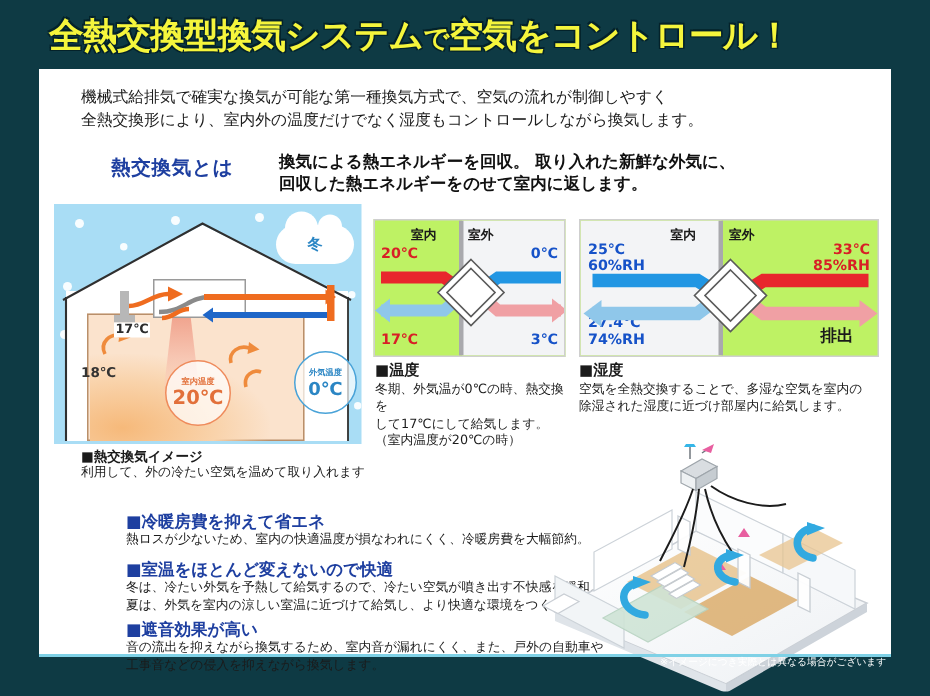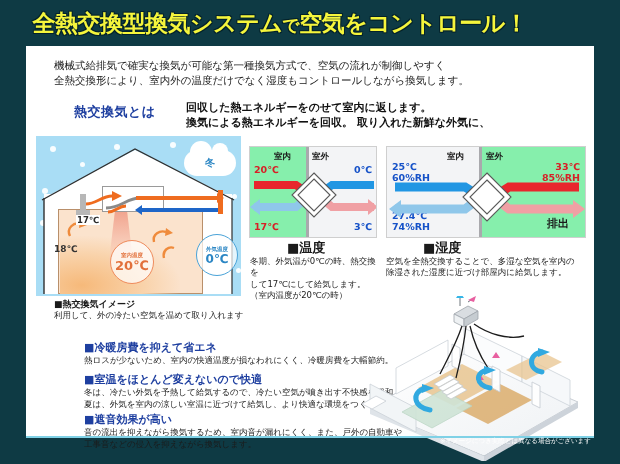--- a/index.html
+++ b/index.html
@@ -104,33 +104,33 @@
   .cloud span{position:relative;font-size:10px;font-weight:bold;color:#2b86c4;z-index:2;}
 
   .arrow-line{position:absolute;height:4px;}
   .arr-orange{background:#ef6c1f;}
   .arr-blue{background:#1e66c8;}
   .arrow-head{position:absolute;width:0;height:0;}
   .ah-r-orange{border-top:5px solid transparent;border-bottom:5px solid transparent;border-left:7px solid #ef6c1f;}
   .ah-l-blue{border-top:5px solid transparent;border-bottom:5px solid transparent;border-right:7px solid #1e66c8;}
 
   
-  .diagram{position:absolute;background:#86efac;border:1px solid #cfcfcf;box-sizing:border-box;overflow:hidden;}
+  .diagram{position:absolute;background:#bef264;border:1px solid #cfcfcf;box-sizing:border-box;overflow:hidden;}
   .diag-temp{left:223px;top:100px;width:128px;height:92px;}
   .diag-hum{left:360px;top:100px;width:200px;height:92px;}
   .din-white{position:absolute;top:0;height:100%;background:#f3f4f6;}
   .divider{position:absolute;top:0;width:3px;height:100%;background:#a9a9ad;}
   .lbl-room{position:absolute;font-size:8.5px;font-weight:bold;color:#1a1a1a;}
   .val-blue{position:absolute;font-size:9.5px;font-weight:bold;color:#1652c8;line-height:11px;white-space:nowrap;}
   .val-red{position:absolute;font-size:9.5px;font-weight:bold;color:#d81f26;line-height:11px;white-space:nowrap;}
   .cap-out{position:absolute;font-size:11px;font-weight:bold;color:#1a1a1a;}
 
   
   .cap-block{position:absolute;font-size:8.5px;line-height:11.5px;color:#1b1b1b;}
-  .cap-block b{font-size:13px;margin-left:37px;}
+  .cap-block b{font-size:10px;}
   .cap-temp{left:224px;top:196px;width:130px;}
   .cap-hum{left:360px;top:196px;width:205px;}
 
   
   .bl-title{position:absolute;font-size:9px;font-weight:bold;color:#1a1a1a;}
   .bl-body{position:absolute;font-size:8.5px;line-height:11.5px;color:#1b1b1b;}
   .bl-title-blue{position:absolute;font-size:11px;font-weight:bold;color:#1e3fa0;}
 
   
   .house3d{position:absolute;left:330px;top:250px;width:235px;height:165px;}
@@ -153,22 +153,22 @@
 
   <div class="card">
 
     <div class="intro">
       <div>機械式給排気で確実な換気が可能な第一種換気方式で、空気の流れが制御しやすく</div>
       <div>全熱交換形により、室内外の温度だけでなく湿度もコントロールしながら換気します。</div>
     </div>
 
     <div class="sec-head">熱交換気とは</div>
     <div class="sec-lead">
+      <div>換気による熱エネルギーを回収。 取り入れた新鮮な外気に、</div>
       <div>回収した熱エネルギーをのせて室内に返します。</div>
-      <div>換気による熱エネルギーを回収。 取り入れた新鮮な外気に、</div>
     </div>
 
     <div class="house-box">
 
       <div class="snow" style="left:14px;top:10px;width:6px;height:6px;"></div>
       <div class="snow" style="left:44px;top:26px;width:5px;height:5px;"></div>
       <div class="snow" style="left:78px;top:8px;width:6px;height:6px;"></div>
       <div class="snow" style="left:114px;top:22px;width:5px;height:5px;"></div>
       <div class="snow" style="left:134px;top:6px;width:6px;height:6px;"></div>
       <div class="snow" style="left:186px;top:30px;width:6px;height:6px;"></div>

